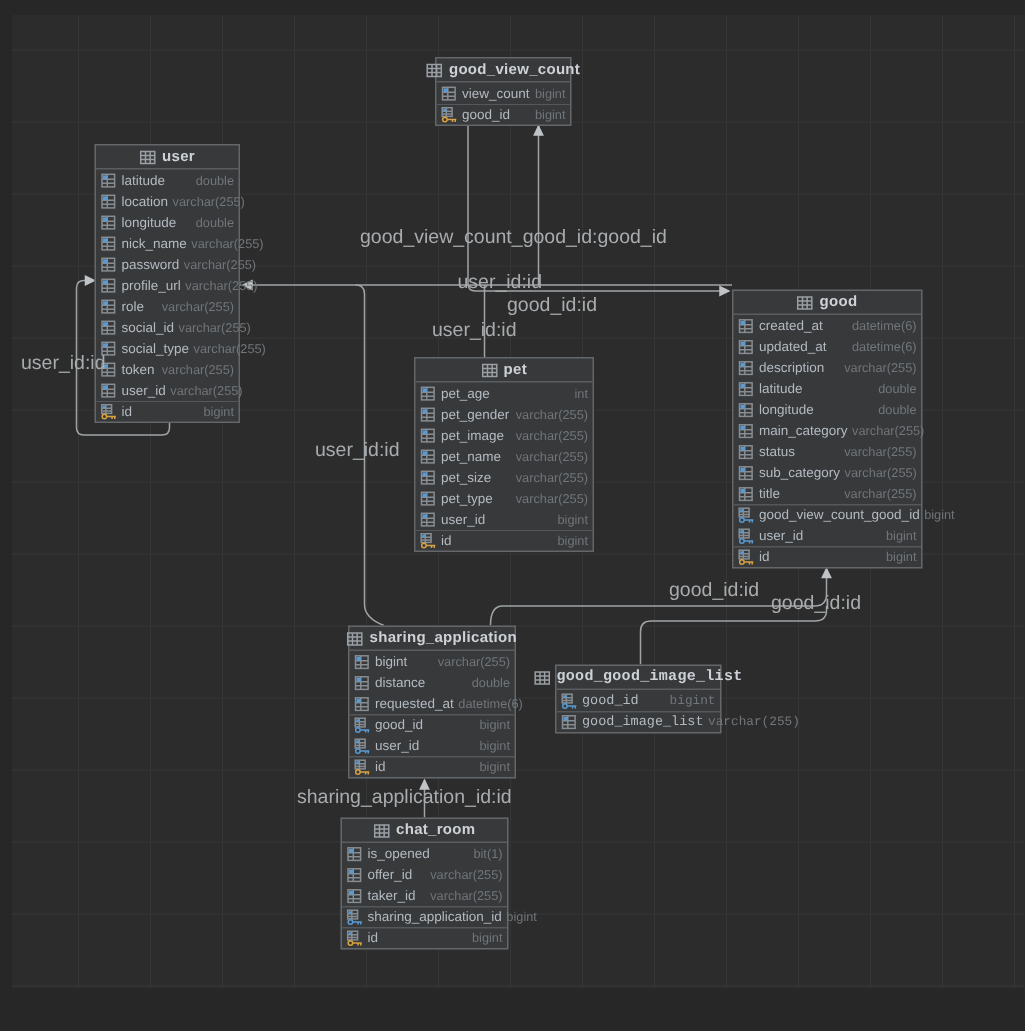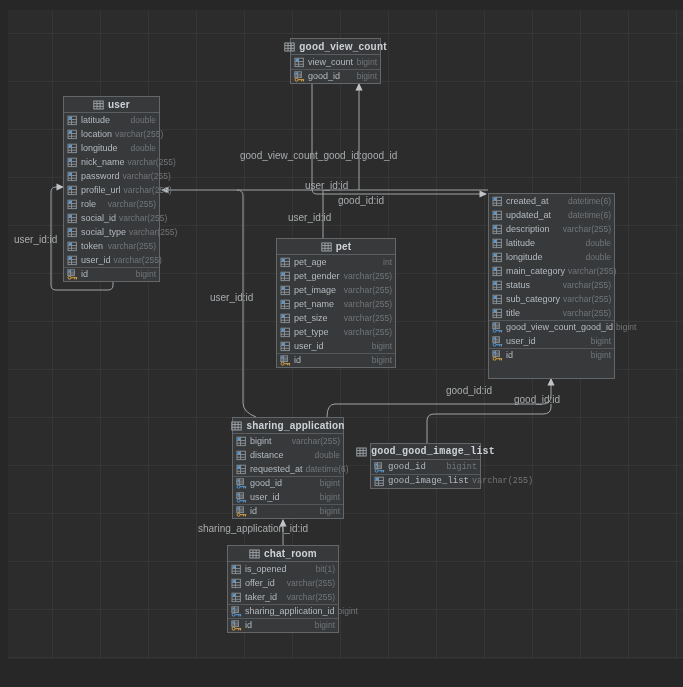--- a/index.html
+++ b/index.html
@@ -32,21 +32,21 @@
   .row{
     height:14px;display:flex;align-items:center;gap:3px;
     padding:0 3px;box-sizing:border-box;justify-content:space-between;
   }
   .row.sep{box-shadow:inset 0 1px 0 #55585b}
   .cicon{width:11px;height:11px;flex:0 0 auto;display:flex;align-items:center}
   .cicon svg,.ticon svg{display:block}
   .fname{font-size:9px;color:#b3bac0;white-space:nowrap}
   .ftype{margin-left:auto;font-size:8.5px;color:#71767a;white-space:nowrap}
   .edge-label{
-    position:absolute;font-size:10px;color:#a8acae;white-space:nowrap;
+    position:absolute;font-size:13px;color:#a8acae;white-space:nowrap;
   }
 </style>
 </head>
 <body>
 
 <div id="canvas">
   <svg id="edges" width="683" height="687">
       <path d="M113,280 V285 Q113,290 108,290 H56 Q51,290 51,285 V192 Q51,187 56,187 H62" fill="none" stroke="#9fa4a7" stroke-width="1"></path>
       <path d="M64,187 L56.5,183.4 L56.5,190.6 Z" fill="#c0c4c6"></path>
       <path d="M488,190 H162" fill="none" stroke="#9fa4a7" stroke-width="1"></path>
@@ -457,20 +457,34 @@
                 <line x1="7.7" y1="8.7" x2="7.7" y2="10.4"></line>
                 <line x1="9.5" y1="8.7" x2="9.5" y2="10.4"></line>
               </g>
             </svg>
           </span>
           <span class="fname">id</span>
           <span class="ftype">bigint</span>
         </div>
       </div>
       <div class="table" style="left: 488px; top: 193px; width: 127px; height: 186px;">
+        <div class="thead">
+          <span class="ticon">
+            <svg width="11" height="10" viewBox="0 0 11 10">
+              <g stroke="#9aa0a5" fill="none">
+                <rect x="0.8" y="1" width="9.4" height="8"></rect>
+                <line x1="0.8" y1="3.6" x2="10.2" y2="3.6"></line>
+                <line x1="0.8" y1="6.3" x2="10.2" y2="6.3"></line>
+                <line x1="4" y1="1" x2="4" y2="9"></line>
+                <line x1="7.1" y1="1" x2="7.1" y2="9"></line>
+              </g>
+            </svg>
+          </span>
+          <span>good</span>
+        </div>
         <div class="row">
           <span class="cicon">
             <svg width="11" height="11" viewBox="0 0 11 11">
               <g stroke="#878d92" fill="none" stroke-width="1">
                 <rect x="1" y="1.2" width="8.4" height="8.4"></rect>
                 <line x1="1" y1="4.5600000000000005" x2="9.4" y2="4.5600000000000005"></line>
                 <line x1="1" y1="7.248" x2="9.4" y2="7.248"></line>
                 <line x1="4.5280000000000005" y1="1.2" x2="4.5280000000000005" y2="9.6"></line>
               </g>
               <rect x="1.7" y="1.9" width="2.8560000000000003" height="2.52" fill="#5a9bd3"></rect>

